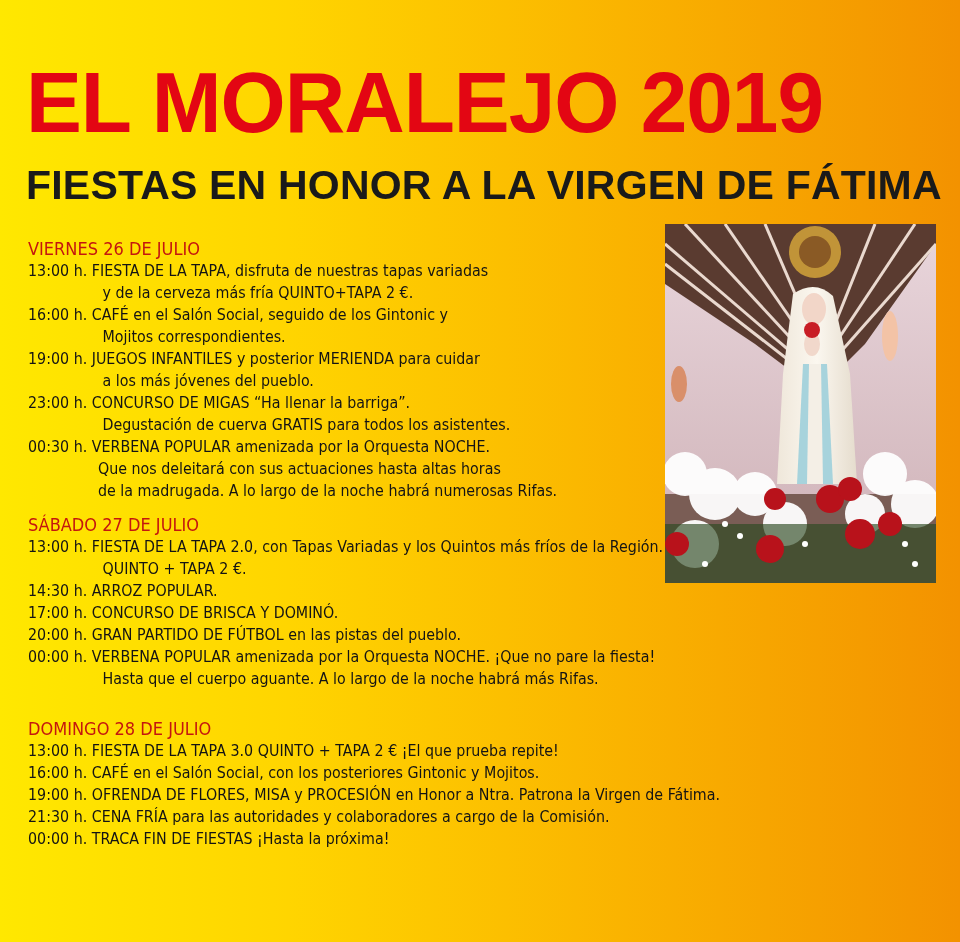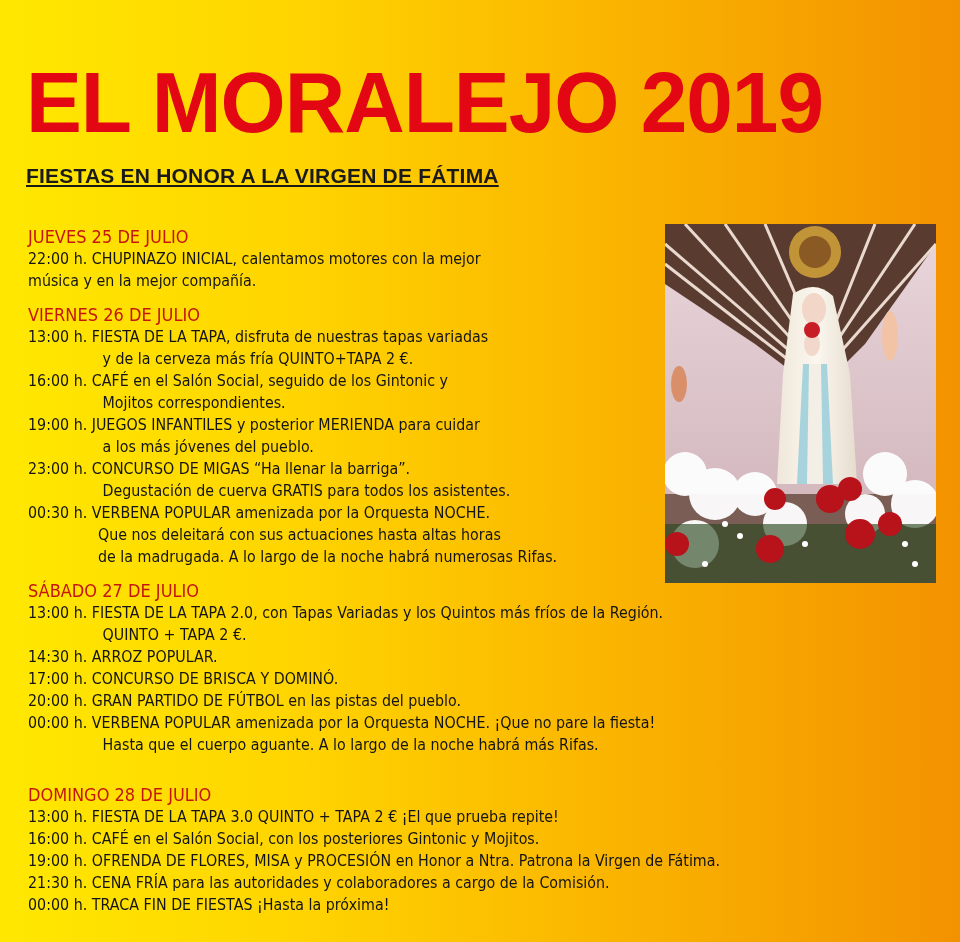--- a/index.html
+++ b/index.html
@@ -12,22 +12,22 @@
   .title {
     position:absolute; left:26px; top:22px;
     font-family: "Liberation Sans", sans-serif;
     font-weight:700; font-size:85px; line-height:1;
     color:#E30613; letter-spacing:-1px;
     transform: scaleX(0.985); transform-origin:left top;
     white-space:nowrap;
   }
   .subtitle {
     position:absolute; left:26px; top:127px;
-    font-weight:700; font-size:21px; line-height:1;
-    color:#1a1a1a; white-space:nowrap; letter-spacing:0.2px;text-decoration:underline;
+    font-weight:700; font-size:41px; line-height:1;
+    color:#1a1a1a; white-space:nowrap; letter-spacing:0.2px;
   }
   .days { position:absolute; left:28px; top:188px; right:0; }
   .day { margin-bottom:0; }
   .day-header {
     font-family: "DejaVu Sans", sans-serif;
     color:#C4160F; font-size:18px; line-height:22px; font-weight:400;
     transform: scaleX(0.9); transform-origin:left;
     white-space:nowrap;
   }
   .event { font-family: "DejaVu Sans", sans-serif; color:#141414; font-size:15.5px; line-height:22px; white-space:nowrap;
@@ -120,27 +120,20 @@
         <circle cx="140" cy="320" r="3"></circle>
           <circle cx="240" cy="320" r="3"></circle>
         <circle cx="250" cy="340" r="3"></circle>
           <circle cx="40" cy="340" r="3"></circle>
       </g>
     </svg>
   </div>
 
   <div class="days">
 
-    <div class="day">
-      <div class="day-header">JUEVES 25 DE JULIO</div>
-      <div class="event"><span>22:00 h. CHUPINAZO INICIAL, calentamos motores con la mejor</span></div>
-      <div class="event">
-          <span class="cont flush">música y en la mejor compañía.</span>
-        </div>
-    </div>
     <div class="gap-s"></div>
 
     <div class="day">
       <div class="day-header">VIERNES 26 DE JULIO</div>
       <div class="event"><span>13:00 h. FIESTA DE LA TAPA, disfruta de nuestras tapas variadas</span></div>
       <div class="event">
           <span class="cont">y de la cerveza más fría QUINTO+TAPA 2 €.</span>
         </div>
       <div class="event"><span>16:00 h. CAFÉ en el Salón Social, seguido de los Gintonic y</span></div>
       <div class="event">

